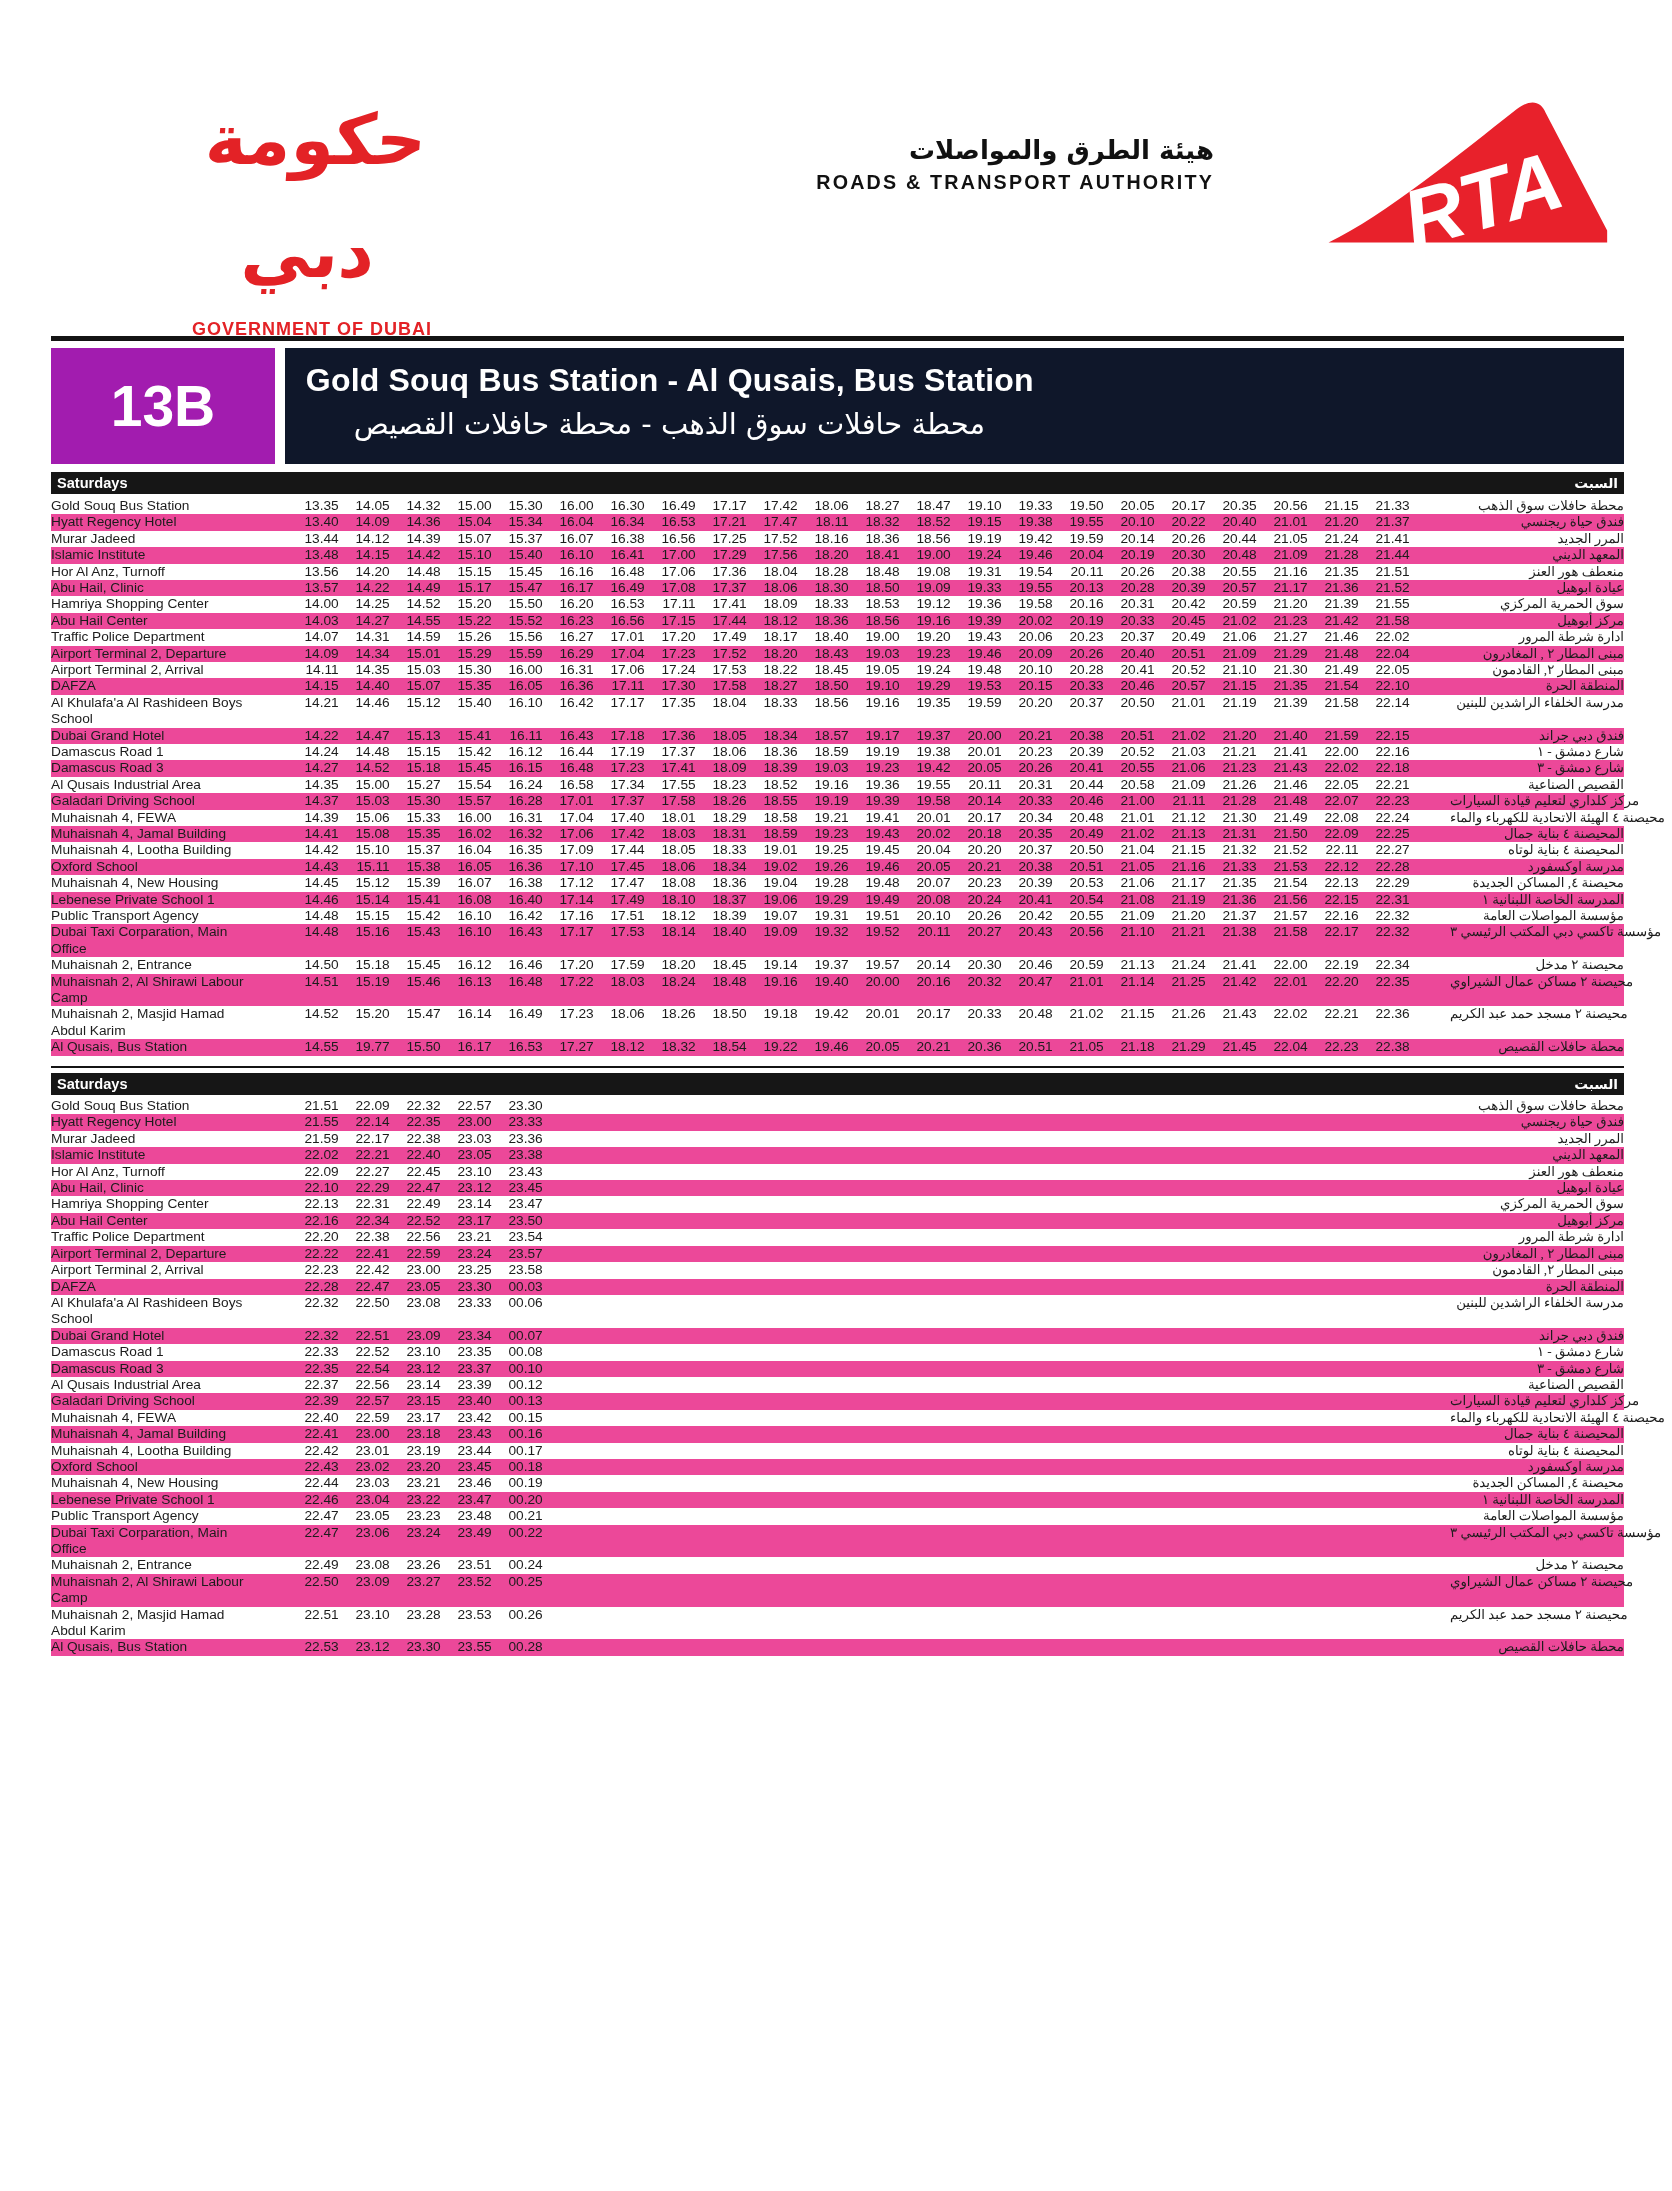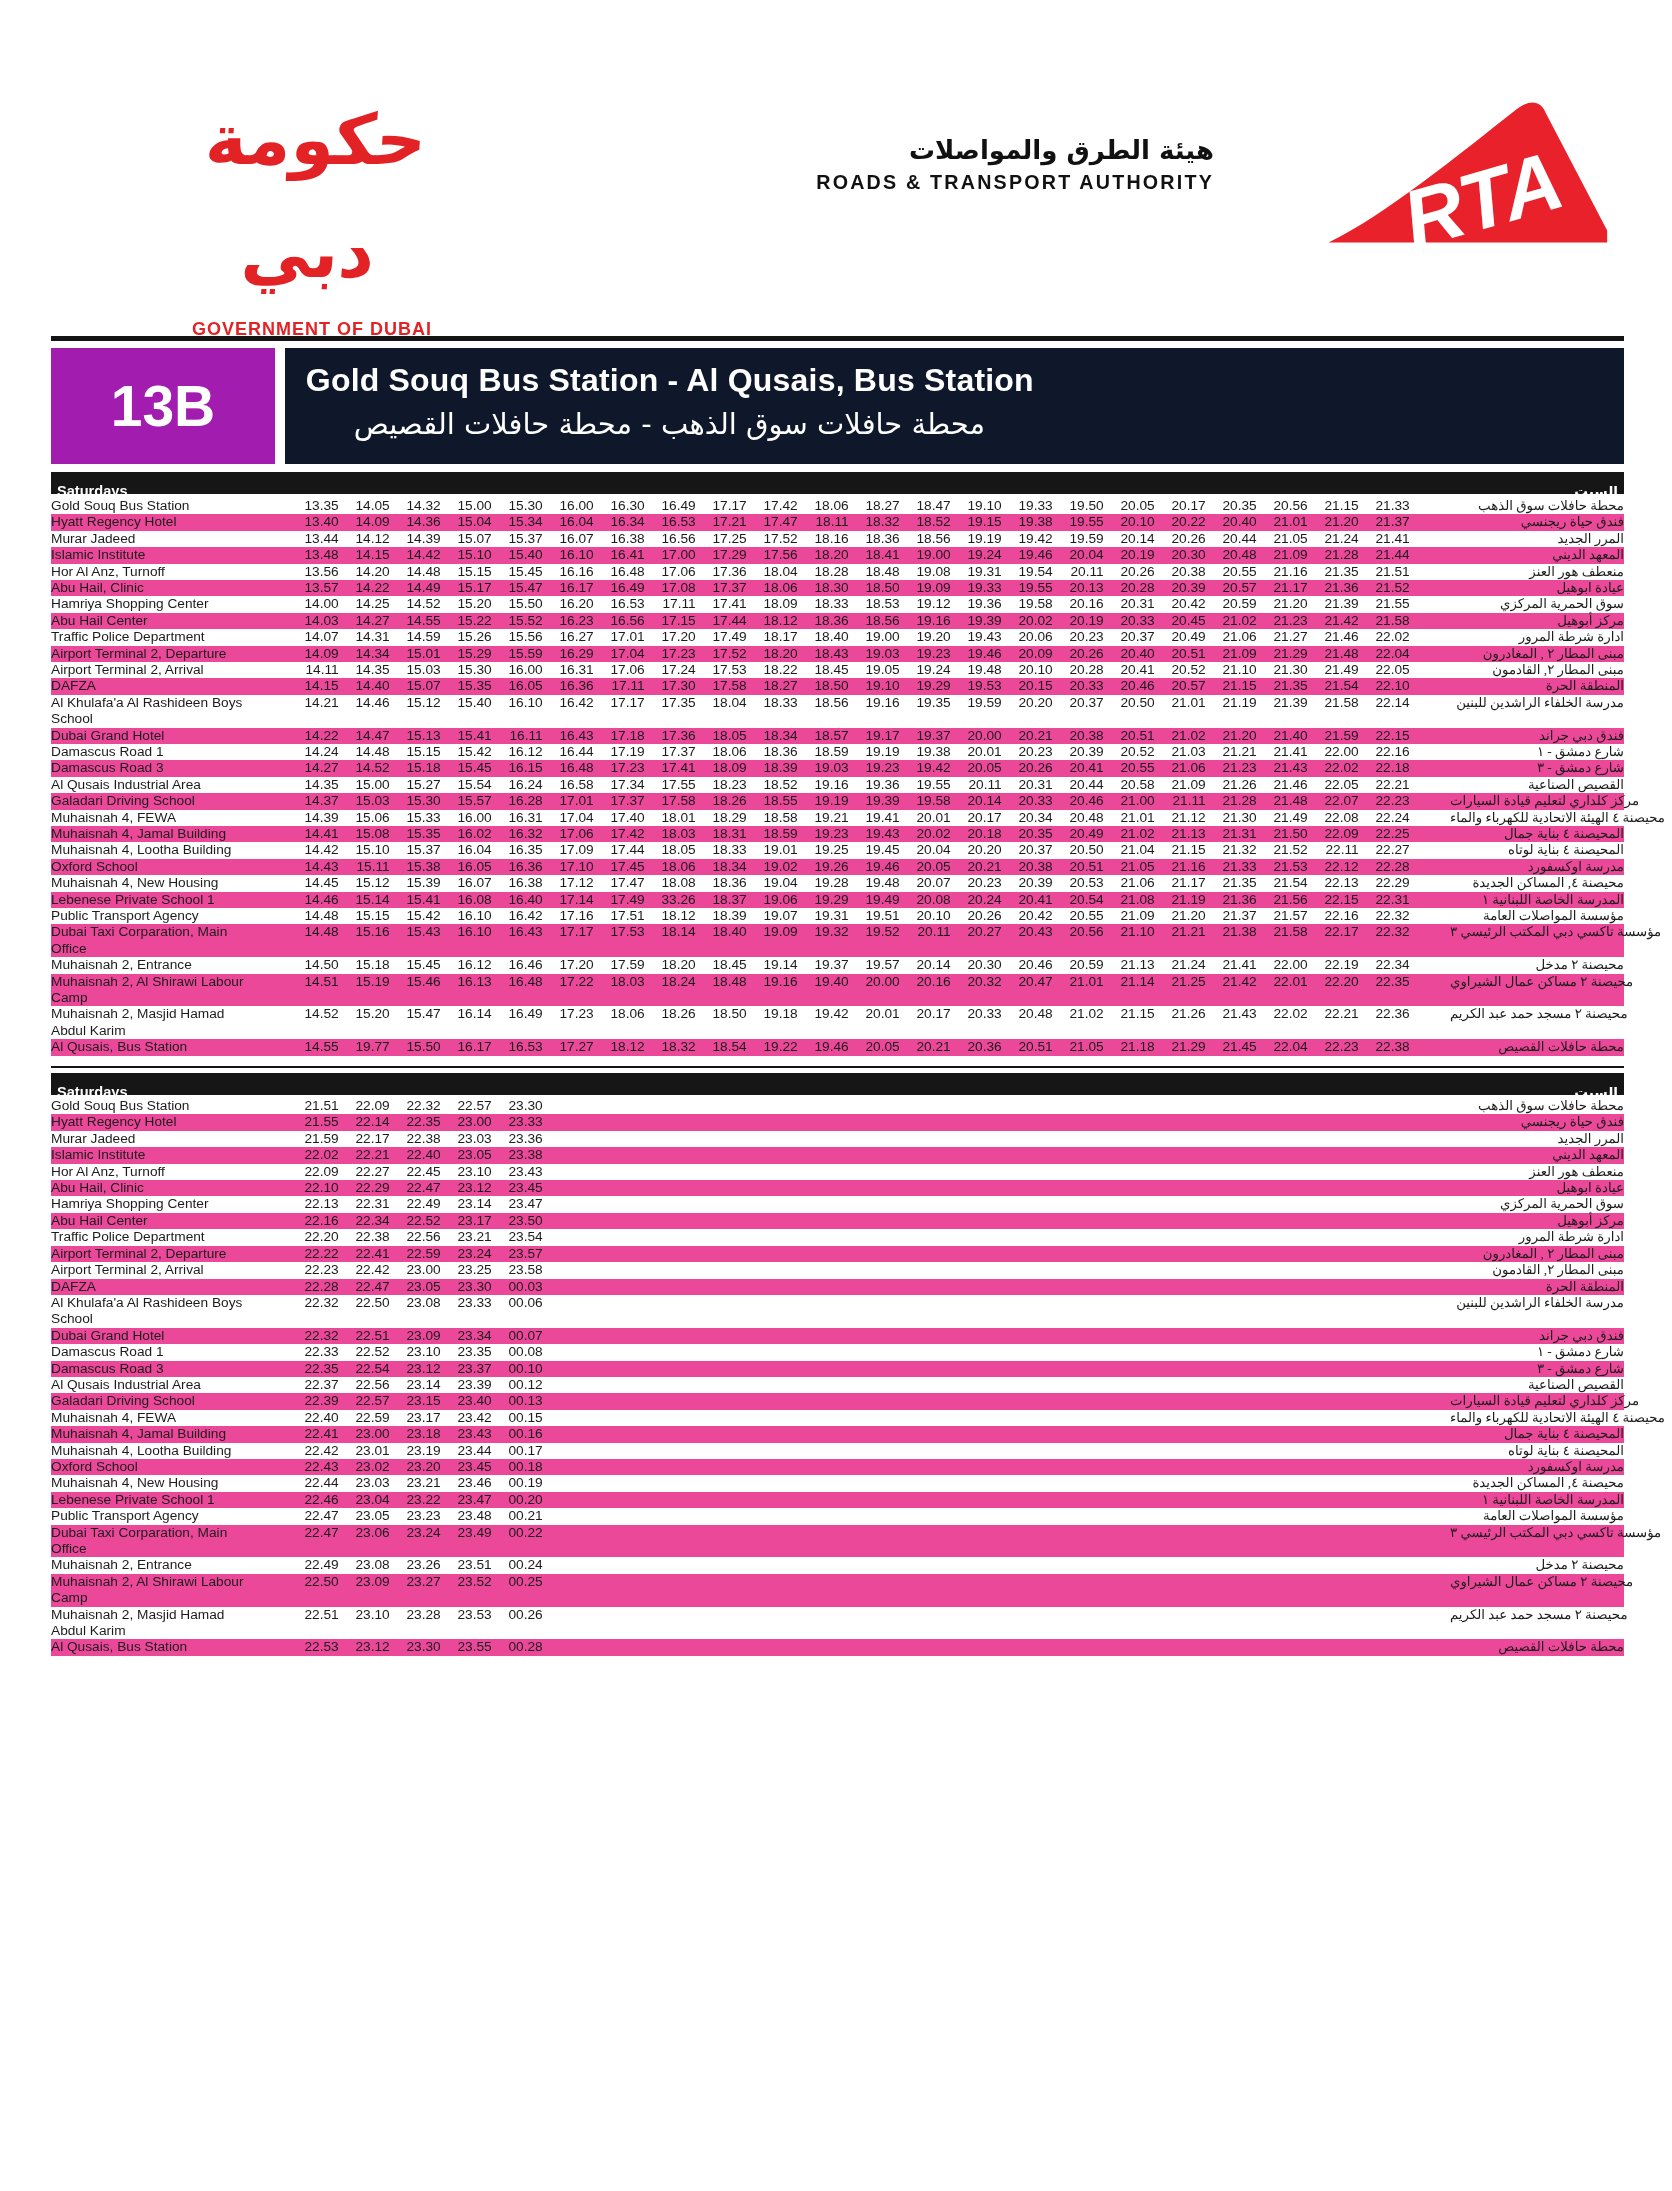--- a/index.html
+++ b/index.html
@@ -31,21 +31,21 @@
     width:224px; background:#a21caf; color:#fff; font-weight:bold; font-size:57px;
     display:flex; align-items:center; justify-content:center; flex:none;
   }
   .route-title { flex:1; margin-left:10.3px; background:#0f172a; color:#fff; padding:13.7px 0 0 20.5px; }
   .rt-en { font-size:32px; font-weight:bold; letter-spacing:0.2px; }
   .rt-ar { font-family:"DejaVu Sans", sans-serif; font-size:29px; font-weight:normal; margin:8.6px 0 0 48px; }
 
   
   .daybar {
     margin-top:8.6px; height:16px; background:#161616; color:#fff;
-    display:flex; justify-content:space-between; padding:11px 6px;
+    display:flex; justify-content:space-between; align-items:center; padding:11px 6px;
   }
   .daybar .en { font-size:14.6px; font-weight:bold; }
   .daybar .ar { font-family:"DejaVu Sans", sans-serif; font-size:13.7px; font-weight:bold; }
   #rows2-wrap .daybar { margin-top:5.1px; }
 
   
   .rows { margin-top:3.4px; }
   .row { display:flex; align-items:flex-start; line-height:16.4px; }
   .row.shade { background:#ec4899; }
   .c-name { width:247px; flex:none; font-size:13.7px; }
@@ -789,21 +789,21 @@
             <div class="nline">Lebenese Private School 1</div>
           </div>
           <div class="c-times">
             <span class="t">14.46</span>
             <span class="t">15.14</span>
             <span class="t">15.41</span>
             <span class="t">16.08</span>
             <span class="t">16.40</span>
             <span class="t">17.14</span>
             <span class="t">17.49</span>
-            <span class="t">33.26</span>
+            <span class="t">18.10</span>
             <span class="t">18.37</span>
             <span class="t">19.06</span>
             <span class="t">19.29</span>
             <span class="t">19.49</span>
             <span class="t">20.08</span>
             <span class="t">20.24</span>
             <span class="t">20.41</span>
             <span class="t">20.54</span>
             <span class="t">21.08</span>
             <span class="t">21.19</span>

